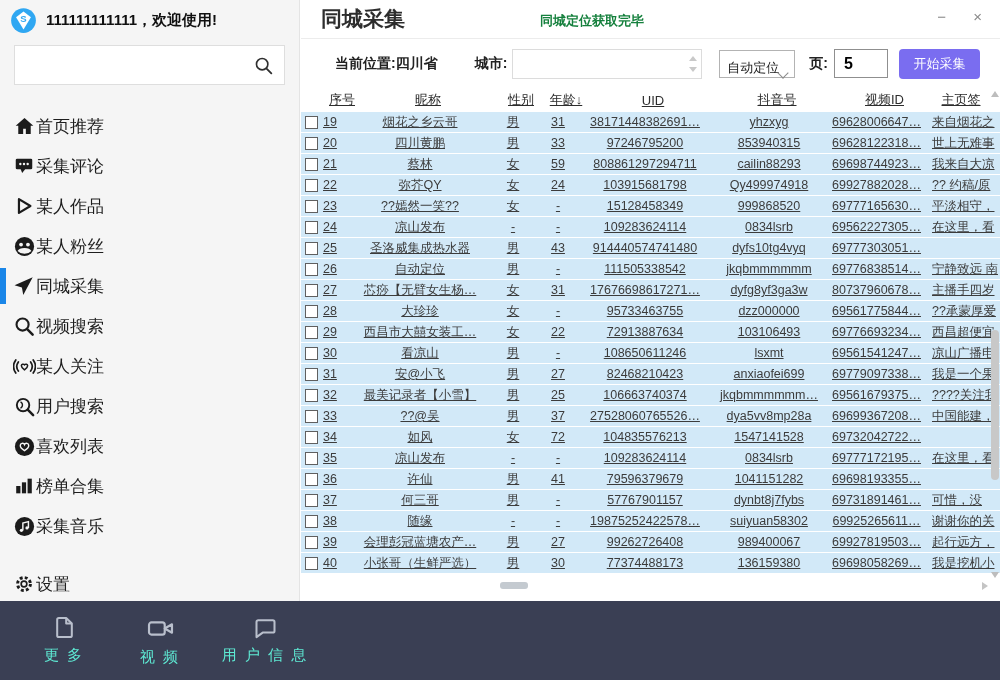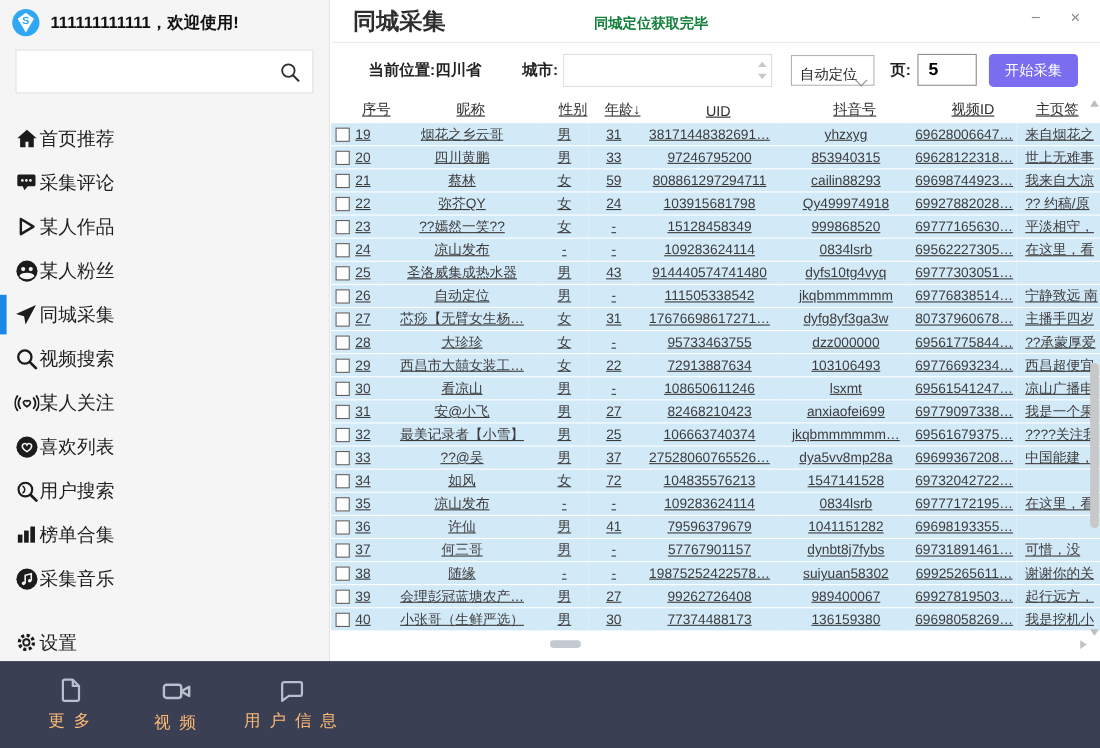--- a/index.html
+++ b/index.html
@@ -79,21 +79,21 @@
   .hscroll{position:absolute;left:8px;top:581px;width:681px;height:10px;}
   .hthumb{position:absolute;left:191px;top:1px;width:28px;height:7px;background:#c4cad0;border-radius:3px;cursor:grab;}
   .harrow{position:absolute;right:2px;top:1px;width:0;height:0;border-top:4px solid transparent;
           border-bottom:4px solid transparent;border-left:6px solid #c4c4c4;}
 
   
   .bottombar{position:absolute;left:0;top:601px;width:1000px;height:79px;background:#3a3f54;}
   .bb-item{position:absolute;top:13px;display:flex;flex-direction:column;align-items:center;gap:5px;
            color:#b9bfcc;cursor:pointer;}
   .bb-icon svg{display:block;}
-  .bb-label{font-size:15px;color:#fdba74;letter-spacing:2px;white-space:nowrap;}
+  .bb-label{font-size:15px;color:#5eead4;letter-spacing:2px;white-space:nowrap;}
 </style>
 </head>
 <body>
 
 <div class="app">
 
   <aside class="sidebar">
     <div class="titlebar">
       <span class="logo">
         <svg viewBox="0 0 24 24" width="27" height="27">
@@ -174,35 +174,35 @@
             <svg viewBox="0 0 24 24" width="23" height="23">
               <path d="M12 15.4c-1.9-1.3-3.3-2.6-3.3-4.1a1.9 1.9 0 0 1 3.3-1.1 1.9 1.9 0 0 1 3.3 1.1c0 1.5-1.4 2.8-3.3 4.1Z" fill="none" stroke="currentColor" stroke-width="1.6"></path>
               <path d="M5.6 7.2a8.3 8.3 0 0 0 0 9.6M2.9 5.2a12 12 0 0 0 0 13.6M18.4 7.2a8.3 8.3 0 0 1 0 9.6M21.1 5.2a12 12 0 0 1 0 13.6" fill="none" stroke="currentColor" stroke-width="1.8" stroke-linecap="round"></path>
             </svg>
           </span>
           <span class="side-label">某人关注</span>
         </div>
         <div class="side-item">
           <span class="side-icon">
             <svg viewBox="0 0 24 24" width="23" height="23">
-              <circle cx="12" cy="12" r="10" fill="currentColor"></circle>
-              <path d="M12 16.3c-2.5-1.7-4.4-3.3-4.4-5.2a2.3 2.3 0 0 1 4.4-1.1 2.3 2.3 0 0 1 4.4 1.1c0 1.9-1.9 3.5-4.4 5.2Z" fill="none" stroke="#f5f5f5" stroke-width="1.5"></path>
-            </svg>
-          </span>
-          <span class="side-label">喜欢列表</span>
-        </div>
-        <div class="side-item">
-          <span class="side-icon">
-            <svg viewBox="0 0 24 24" width="23" height="23">
               <circle cx="10.5" cy="10.5" r="6.5" fill="none" stroke="currentColor" stroke-width="2"></circle>
               <path d="M8.3 7.5a3.6 3.6 0 0 1 0 6" fill="none" stroke="currentColor" stroke-width="1.5" stroke-linecap="round"></path>
               <path d="M15.6 15.6 21 21" stroke="currentColor" stroke-width="2.6" stroke-linecap="round"></path>
             </svg>
           </span>
           <span class="side-label">用户搜索</span>
+        </div>
+        <div class="side-item">
+          <span class="side-icon">
+            <svg viewBox="0 0 24 24" width="23" height="23">
+              <circle cx="12" cy="12" r="10" fill="currentColor"></circle>
+              <path d="M12 16.3c-2.5-1.7-4.4-3.3-4.4-5.2a2.3 2.3 0 0 1 4.4-1.1 2.3 2.3 0 0 1 4.4 1.1c0 1.9-1.9 3.5-4.4 5.2Z" fill="none" stroke="#f5f5f5" stroke-width="1.5"></path>
+            </svg>
+          </span>
+          <span class="side-label">喜欢列表</span>
         </div>
         <div class="side-item">
           <span class="side-icon">
             <svg viewBox="0 0 24 24" width="22" height="22">
               <rect x="3.5" y="12" width="4.6" height="8" fill="currentColor"></rect>
               <rect x="9.7" y="8" width="4.6" height="12" fill="currentColor"></rect>
               <rect x="15.9" y="4" width="4.6" height="16" fill="currentColor"></rect>
             </svg>
           </span>
           <span class="side-label">榜单合集</span>

